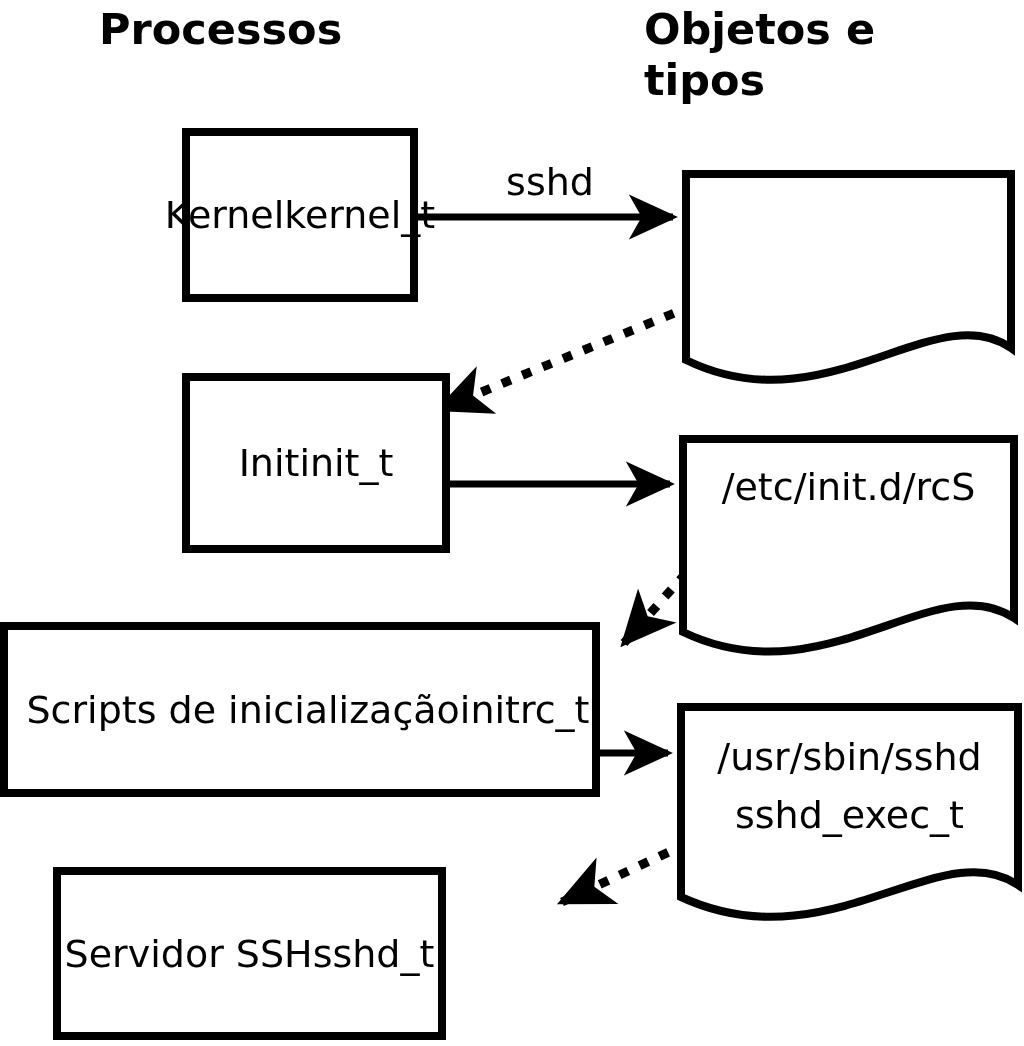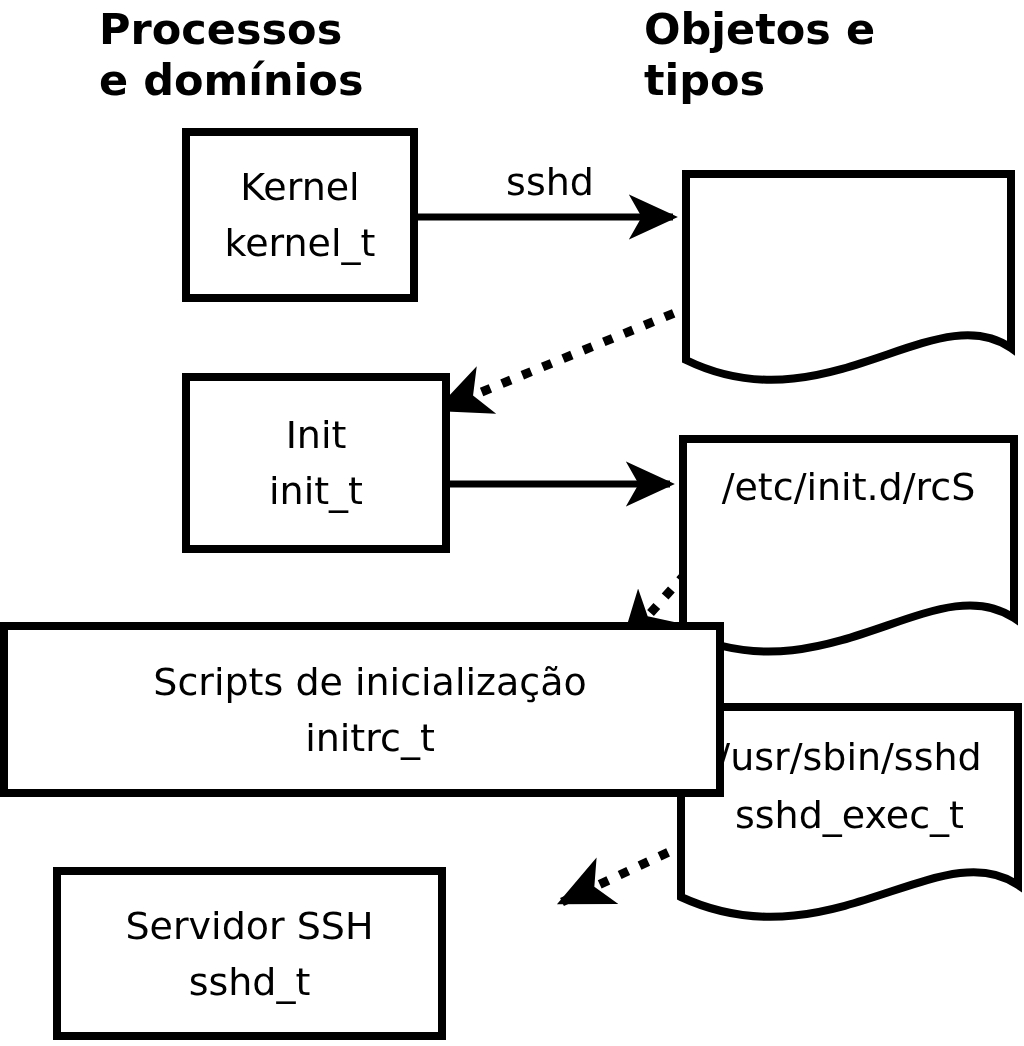--- a/index.html
+++ b/index.html
@@ -33,32 +33,32 @@
     white-space: nowrap;
   }
   .hdr-left  { left: 99px;  top: 4px; }
   .hdr-right { left: 644px; top: 4px; }
   .pbox {
     position: absolute;
     box-sizing: border-box;
     border: 8px solid #000000;
     background: #ffffff;
     display: flex;
-    flex-direction: column;
+    flex-direction: row;
     align-items: center;
     justify-content: center;
     text-align: center;
     font-size: 38px;
     line-height: 56px;
     z-index: 2;
     white-space: nowrap;
   }
   .box-kernel  { left: 182px; top: 128px; width: 236px; height: 174px; }
   .box-init    { left: 182px; top: 373px; width: 268px; height: 180px; }
-  .box-scripts { left: 0px;   top: 622px; width: 724px; height: 175px; padding-left: 16px; }
+  .box-scripts { left: 0px;   top: 622px; width: 600px; height: 175px; padding-left: 16px; }
   .box-sshd    { left: 53px;  top: 867px; width: 393px; height: 173px; }
   .doc-text {
     position: absolute;
     text-align: center;
     font-size: 38px;
     line-height: 58px;
     z-index: 3;
     white-space: nowrap;
   }
   .doc-text-1 { left: 682px; top: 194px; width: 333px; }
@@ -98,21 +98,20 @@
     <line x1="686" y1="573" x2="624" y2="643" stroke="#000000" stroke-width="9" stroke-dasharray="9.5 12.5" marker-end="url(#ah-dot)"></line>
     <line x1="688" y1="843" x2="562" y2="902" stroke="#000000" stroke-width="9" stroke-dasharray="9.5 12.5" marker-end="url(#ah-dot)"></line>
 
     <path d="M686,174 H1011 V348 C935,295 825,428 686,360 Z" fill="#ffffff" stroke="#000000" stroke-width="8"></path>
     <path d="M683,439 H1014 V618 C935,565 825,700 683,632 Z" fill="#ffffff" stroke="#000000" stroke-width="8"></path>
     <path d="M681,707 H1018 V885 C940,832 828,965 681,897 Z" fill="#ffffff" stroke="#000000" stroke-width="8"></path>
   </svg>
 
   <div class="col-header hdr-left">
     <div>Processos</div>
-    <div>e domínios</div>
   </div>
   <div class="col-header hdr-right">
     <div>Objetos e</div>
     <div>tipos</div>
   </div>
 
   <div class="exec-label">sshd</div>
 
   <div class="pbox box-kernel">
     <div>Kernel</div>

